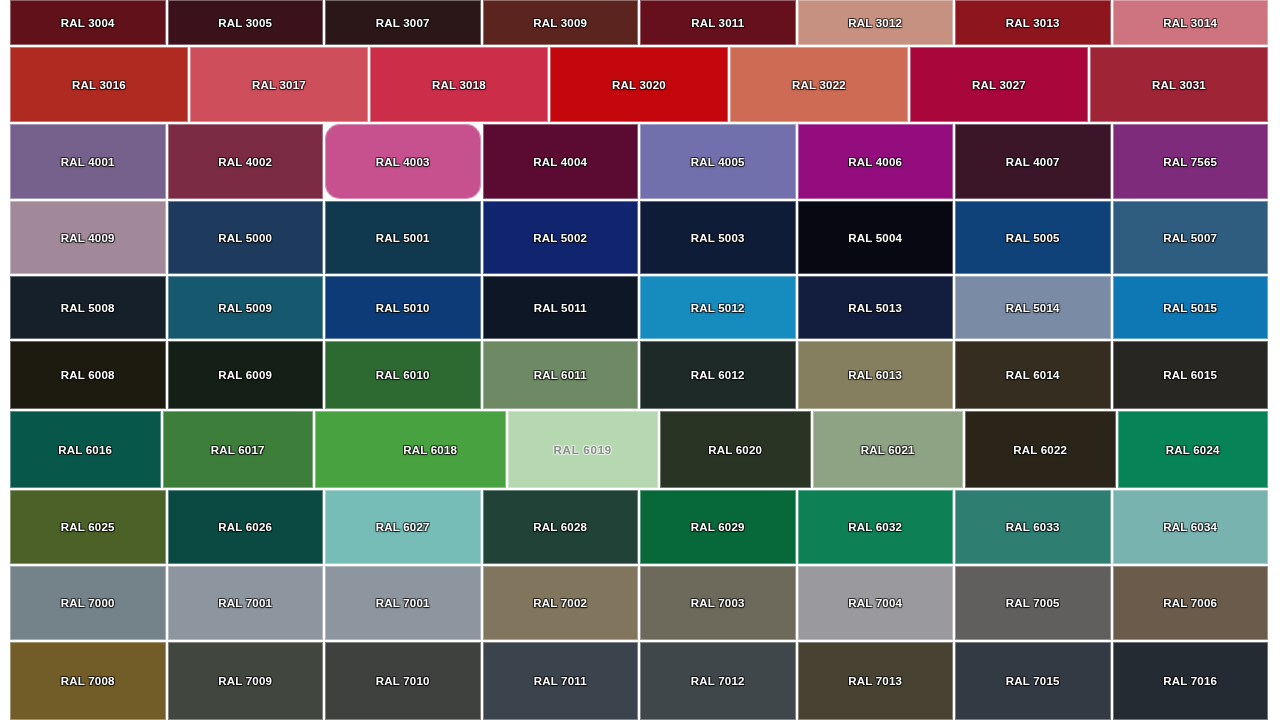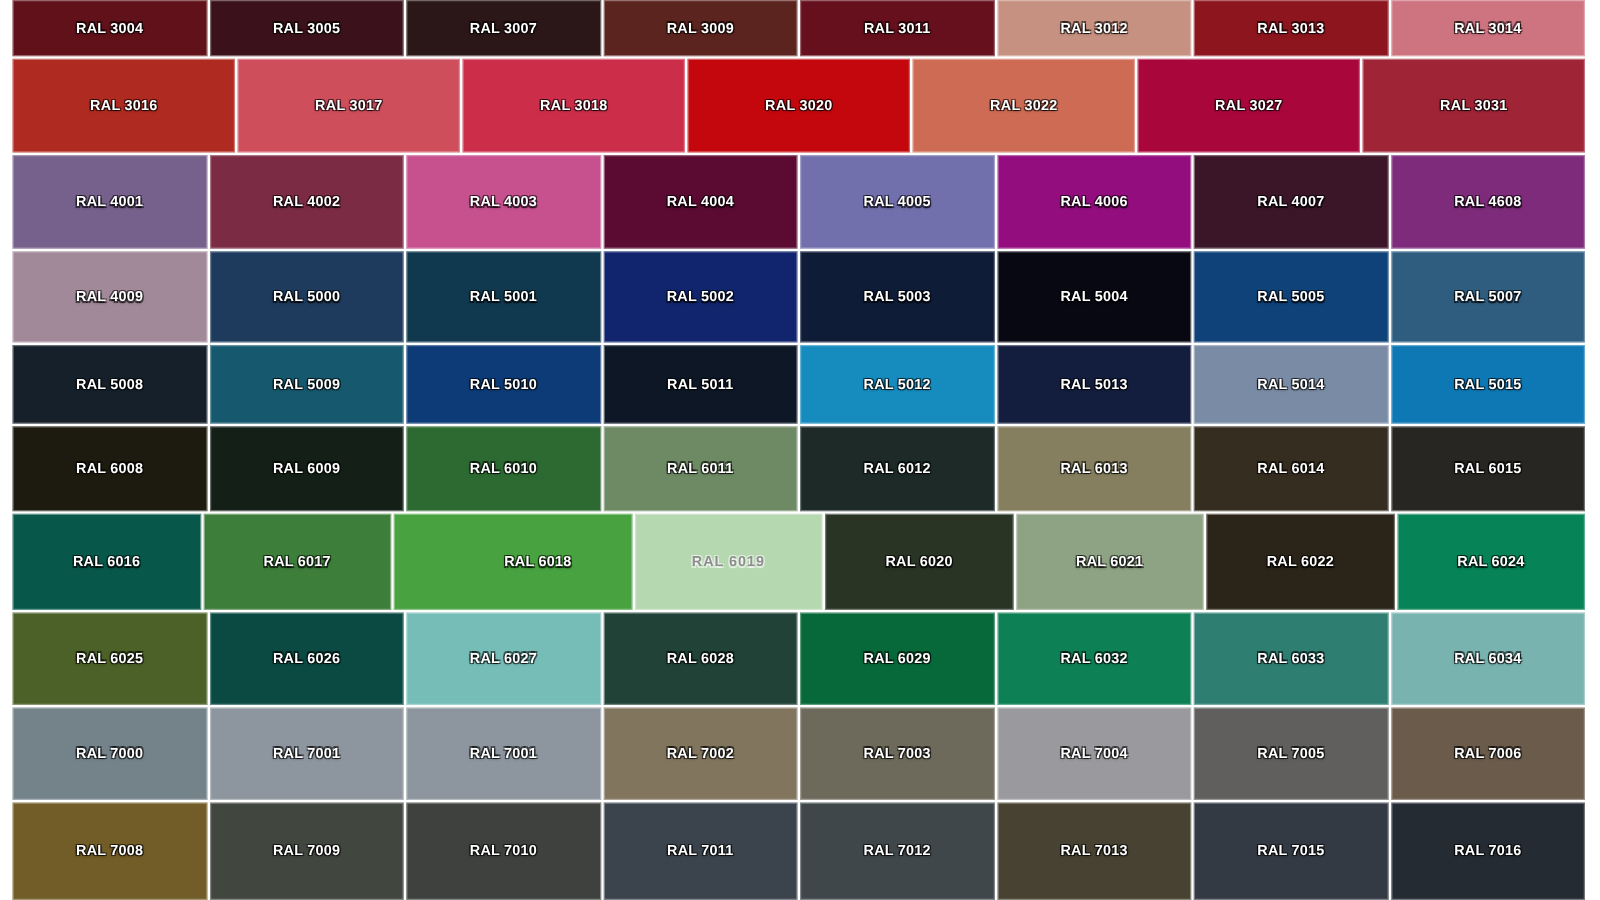--- a/index.html
+++ b/index.html
@@ -129,37 +129,37 @@
         <span class="ral-label">RAL 3031</span>
       </div>
     </div>
     <div class="ral-row r2">
       <div class="ral-cell" style="background-color: rgb(118, 97, 140);">
         <span class="ral-label">RAL 4001</span>
       </div>
       <div class="ral-cell" style="background-color: rgb(123, 43, 67);">
         <span class="ral-label">RAL 4002</span>
       </div>
-      <div class="ral-cell" style="background-color: rgb(199, 81, 143);">
+      <div class="ral-cell" style="background-color: rgb(199, 81, 143); border-radius: 15px;">
         <span class="ral-label">RAL 4003</span>
       </div>
       <div class="ral-cell" style="background-color: rgb(91, 11, 50);">
         <span class="ral-label">RAL 4004</span>
       </div>
       <div class="ral-cell" style="background-color: rgb(113, 112, 172);">
         <span class="ral-label">RAL 4005</span>
       </div>
       <div class="ral-cell" style="background-color: rgb(147, 13, 127);">
         <span class="ral-label">RAL 4006</span>
       </div>
       <div class="ral-cell" style="background-color: rgb(58, 22, 40);">
         <span class="ral-label">RAL 4007</span>
       </div>
       <div class="ral-cell" style="background-color: rgb(125, 43, 122);">
-        <span class="ral-label">RAL 4608</span>
+        <span class="ral-label">RAL 7565</span>
       </div>
     </div>
     <div class="ral-row r3">
       <div class="ral-cell" style="background-color: rgb(161, 137, 154); align-items: center;">
         <span class="ral-label">RAL 4009</span>
       </div>
       <div class="ral-cell" style="background-color: rgb(30, 58, 92);">
         <span class="ral-label">RAL 5000</span>
       </div>
       <div class="ral-cell" style="background-color: rgb(16, 57, 79);">

